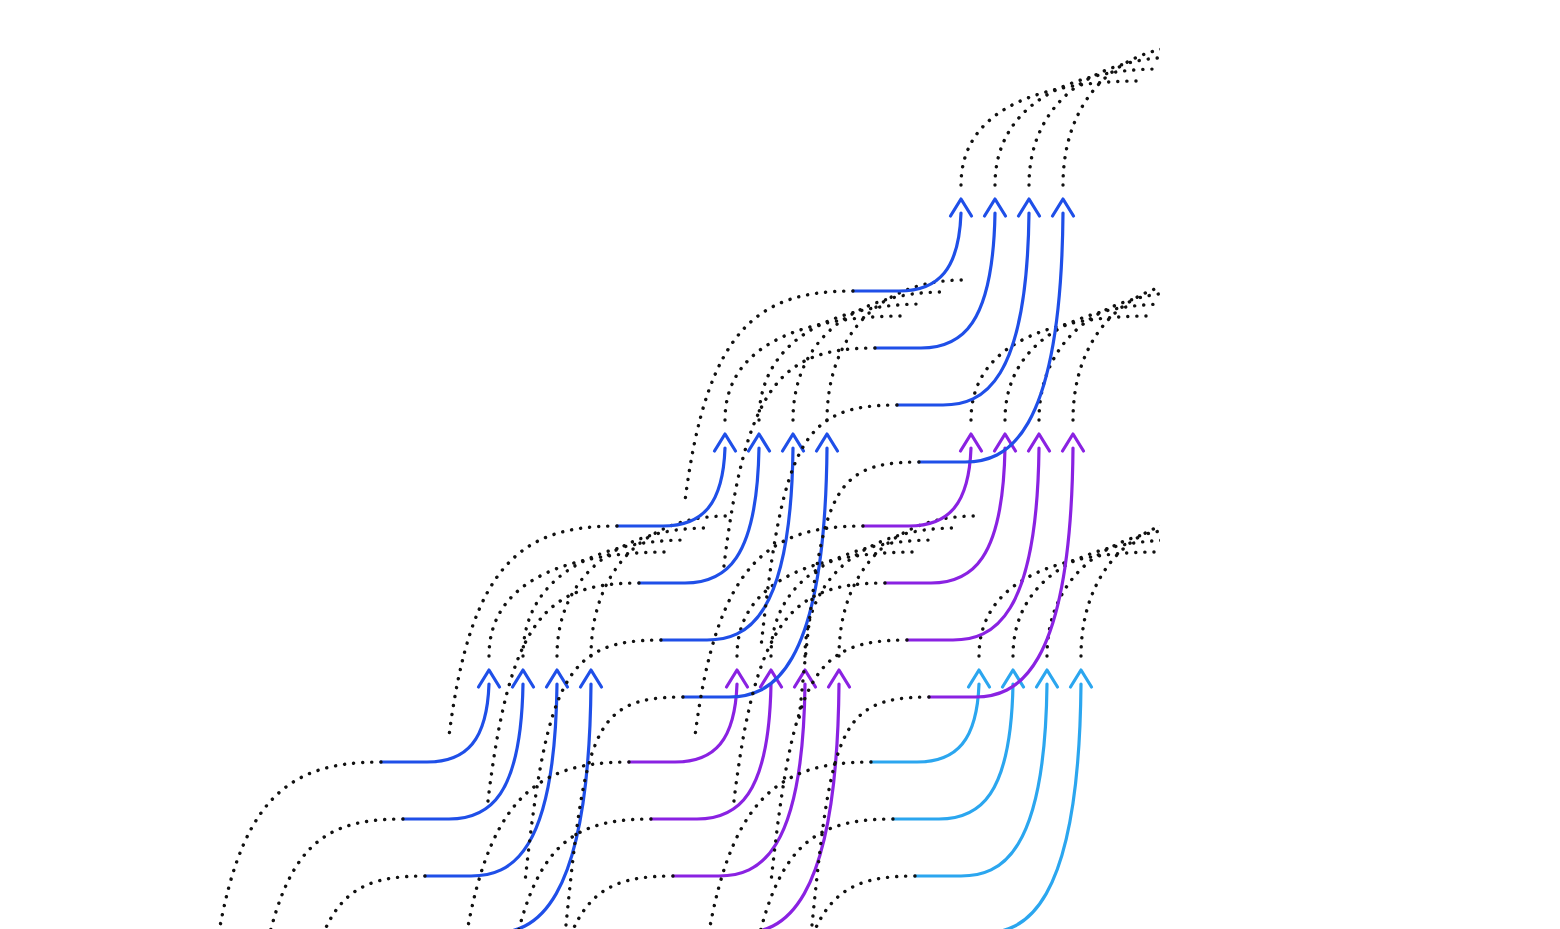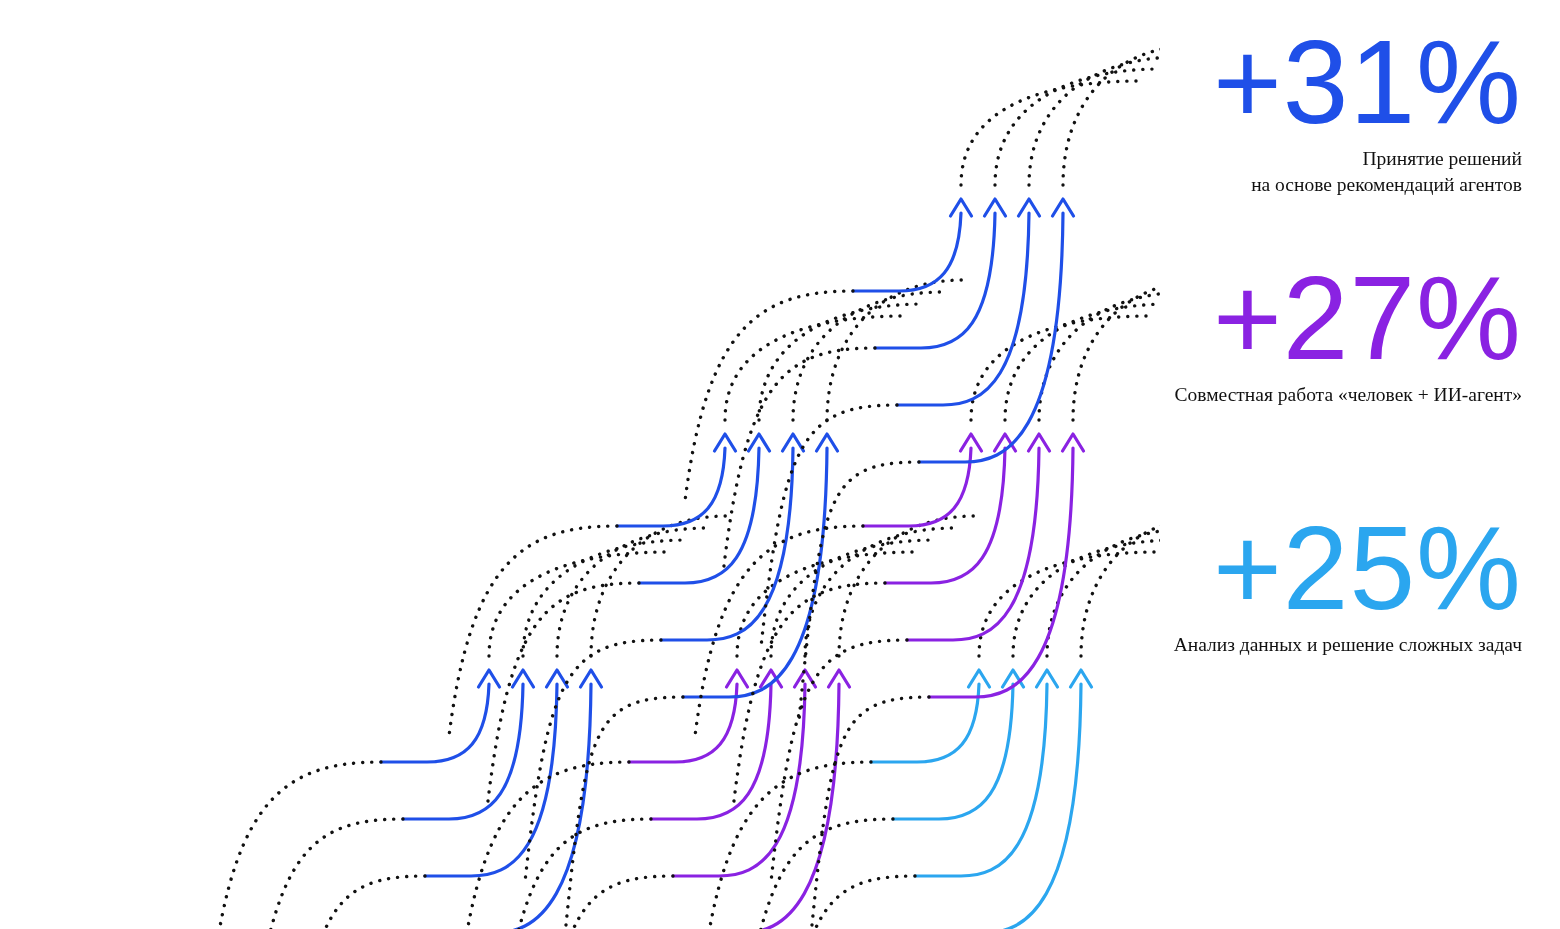--- a/index.html
+++ b/index.html
@@ -163,32 +163,13 @@
         <path d="M 1018.5 216 L 1029 199 L 1039.5 216" fill="none" stroke="#1f4fe8" stroke-width="3.2" stroke-linecap="round" stroke-linejoin="round"></path>
         <path d="M 897 405 C 803 405 783 441 761 647" fill="none" stroke="#111111" stroke-width="3.4" stroke-linecap="round" stroke-dasharray="0.1 9"></path>
         <path d="M 1029 185 C 1029 103 1093 57 1179 57" fill="none" stroke="#111111" stroke-width="3.4" stroke-linecap="round" stroke-dasharray="0.1 9"></path>
         <path d="M 919 462 L 965 462 C 1005 462 1061 440 1063 213" fill="none" stroke="#1f4fe8" stroke-width="3.2" stroke-linecap="round" stroke-linejoin="round"></path>
         <path d="M 1052.5 216 L 1063 199 L 1073.5 216" fill="none" stroke="#1f4fe8" stroke-width="3.2" stroke-linecap="round" stroke-linejoin="round"></path>
         <path d="M 919 462 C 825 462 821 498 799 720" fill="none" stroke="#111111" stroke-width="3.4" stroke-linecap="round" stroke-dasharray="0.1 9"></path>
         <path d="M 1063 185 C 1063 103 1113 45 1199 45" fill="none" stroke="#111111" stroke-width="3.4" stroke-linecap="round" stroke-dasharray="0.1 9"></path>
       </g>
   </svg>
 
-  <div class="stats-panel">
-
-    <div class="stat-block s0">
-      <div class="stat-value" style="color: rgb(31, 79, 232);">+31%</div>
-      <div class="stat-label">Принятие решений
-на основе рекомендаций агентов</div>
-    </div>
-
-    <div class="stat-block s1">
-      <div class="stat-value" style="color: rgb(138, 34, 226);">+27%</div>
-      <div class="stat-label">Совместная работа «человек + ИИ-агент»</div>
-    </div>
-
-    <div class="stat-block s2">
-      <div class="stat-value" style="color: rgb(43, 166, 239);">+25%</div>
-      <div class="stat-label">Анализ данных и решение сложных задач</div>
-    </div>
-
-  </div>
 </div>
 
 </body></html>

